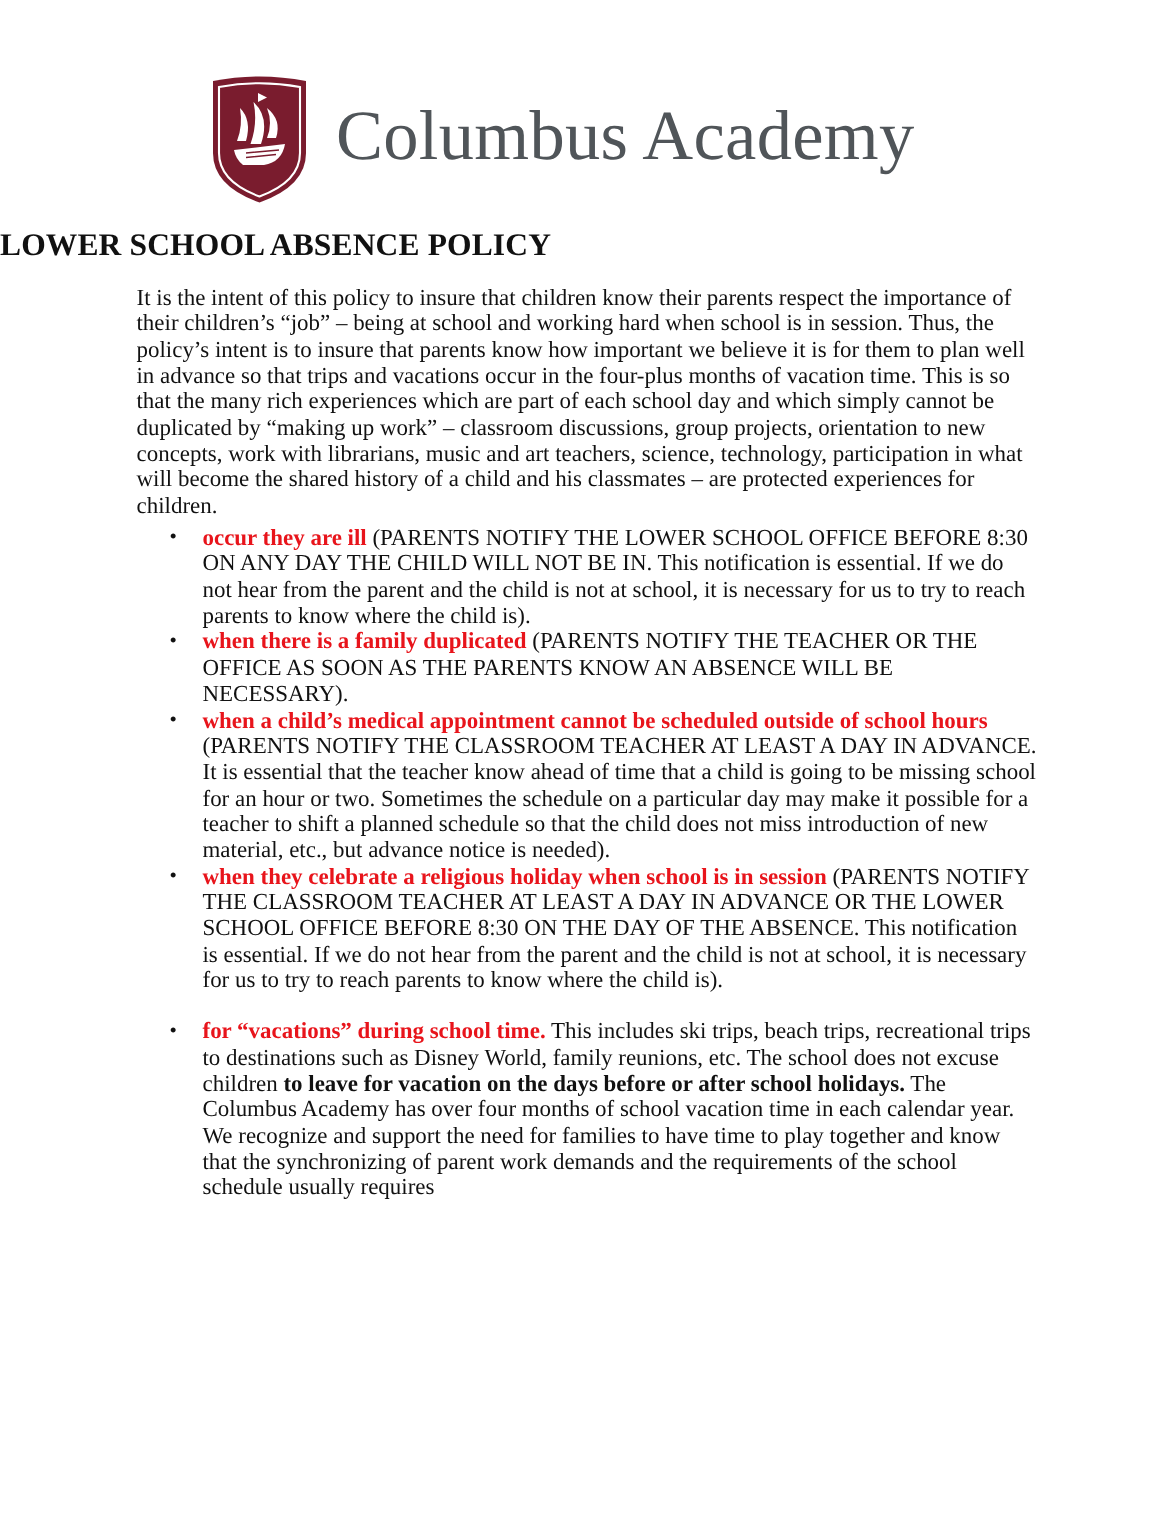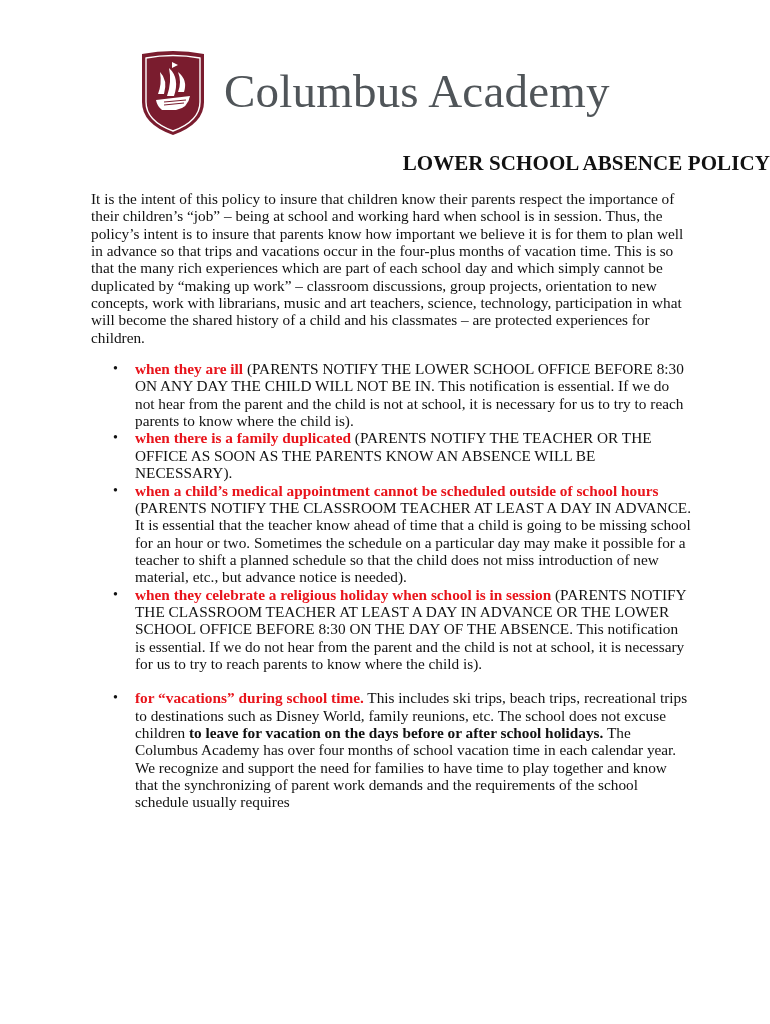--- a/index.html
+++ b/index.html
@@ -10,26 +10,26 @@
   }
   .page { position: absolute; left: 0; top: 0; width: 770px; height: 1024px; }
   .logo { position: absolute; left: 140px; top: 48px; height: 90px; display: flex; align-items: center; }
   .shield { width: 66px; height: 86px; }
   .logo-text {
     font-family: "Liberation Serif", "DejaVu Serif", serif;
     font-size: 47px; color: #505559; margin-left: 18px; letter-spacing: 0.2px;
     position: relative; top: -2px; text-align: right;
   }
   .title {
-    position: absolute; top: 151px; left: 0; width: 770px; text-align: right;
+    position: absolute; top: 151px; left: 0; width: 770px; text-align: left;
     font-size: 21px; font-weight: bold; letter-spacing: 0.1px;
   }
   .content { position: absolute; left: 91px; top: 190px; width: 600px; font-size: 15.3px; line-height: 17.35px; }
   p { margin: 0; }
-  .intro { margin-bottom: 14px; }
+  .intro { margin-bottom: 4px; }
   .section-head { margin-bottom: 18px; }
   .b { font-weight: bold; }
   .red { color: #e8141b; font-weight: bold; }
   ul { list-style: none; margin: 0 0 17px 0; padding: 0; }
   li { position: relative; padding-left: 44px; }
   li .bullet { position: absolute; left: 22px; top: 0; font-size: 14px; }
 </style>
 </head>
 <body>
 
@@ -51,21 +51,21 @@
     <span class="logo-text">Columbus Academy</span>
   </div>
 
   <div class="title">LOWER SCHOOL ABSENCE POLICY</div>
 
   <div class="content">
     <p class="intro">It is the intent of this policy to insure that children know their parents respect the importance of their children’s “job” – being at school and working hard when school is in session.  Thus, the policy’s intent is to insure that parents know how important we believe it is for them to plan well in advance so that trips and vacations occur in the four-plus months of vacation time.  This is so that the many rich experiences which are part of each school day and which simply cannot be duplicated by “making up work” – classroom discussions, group projects, orientation to new concepts, work with librarians, music and art teachers, science, technology, participation in what will become the shared history of a child and his classmates – are protected experiences for children.</p>
 
 
     <ul>
-      <li><span class="bullet">•</span><span class="red">when they are ill</span><span> (PARENTS NOTIFY THE LOWER SCHOOL OFFICE BEFORE 8:30 ON ANY DAY THE CHILD WILL NOT BE IN.  This notification is essential.  If we do not hear from the parent and the child is not at school, it is necessary for us to try to reach parents to know where the child is).</span></li>
+      <li><span class="bullet">•</span><span class="red">occur they are ill</span><span> (PARENTS NOTIFY THE LOWER SCHOOL OFFICE BEFORE 8:30 ON ANY DAY THE CHILD WILL NOT BE IN.  This notification is essential.  If we do not hear from the parent and the child is not at school, it is necessary for us to try to reach parents to know where the child is).</span></li>
       <li><span class="bullet">•</span><span class="red">when there is a family duplicated</span><span> (PARENTS NOTIFY THE TEACHER OR THE OFFICE AS SOON AS THE PARENTS KNOW AN ABSENCE WILL BE NECESSARY).</span></li>
       <li><span class="bullet">•</span><span class="red">when a child’s medical appointment cannot be scheduled outside of school hours</span><span> (PARENTS NOTIFY THE CLASSROOM TEACHER AT LEAST A DAY IN ADVANCE.  It is essential that the teacher know ahead of time that a child is going to be missing school for an hour or two.  Sometimes the schedule on a particular day may make it possible for a teacher to shift a planned schedule so that the child does not miss introduction of new material, etc., but advance notice is needed).</span></li>
       <li><span class="bullet">•</span><span class="red">when they celebrate a religious holiday when school is in session</span><span> (PARENTS NOTIFY THE CLASSROOM TEACHER AT LEAST A DAY IN ADVANCE OR THE LOWER SCHOOL OFFICE BEFORE 8:30 ON THE DAY OF THE ABSENCE.  This notification is essential.  If we do not hear from the parent and the child is not at school, it is necessary for us to try to reach parents to know where the child is).</span></li>
     </ul>
 
 
     <ul>
       <li><span class="bullet">•</span><span class="red">for “vacations” during school time.</span><span>  This includes ski trips, beach trips, recreational trips to destinations such as Disney World, family reunions, etc.  The school does not excuse children </span><span class="b">to leave for vacation on the days before or after school holidays.</span><span>  The Columbus Academy has over four months of school vacation time in each calendar year.  We recognize and support the need for families to have time to play together and know that the synchronizing of parent work demands and the requirements of the school schedule usually requires</span></li>
     </ul>
   </div>

